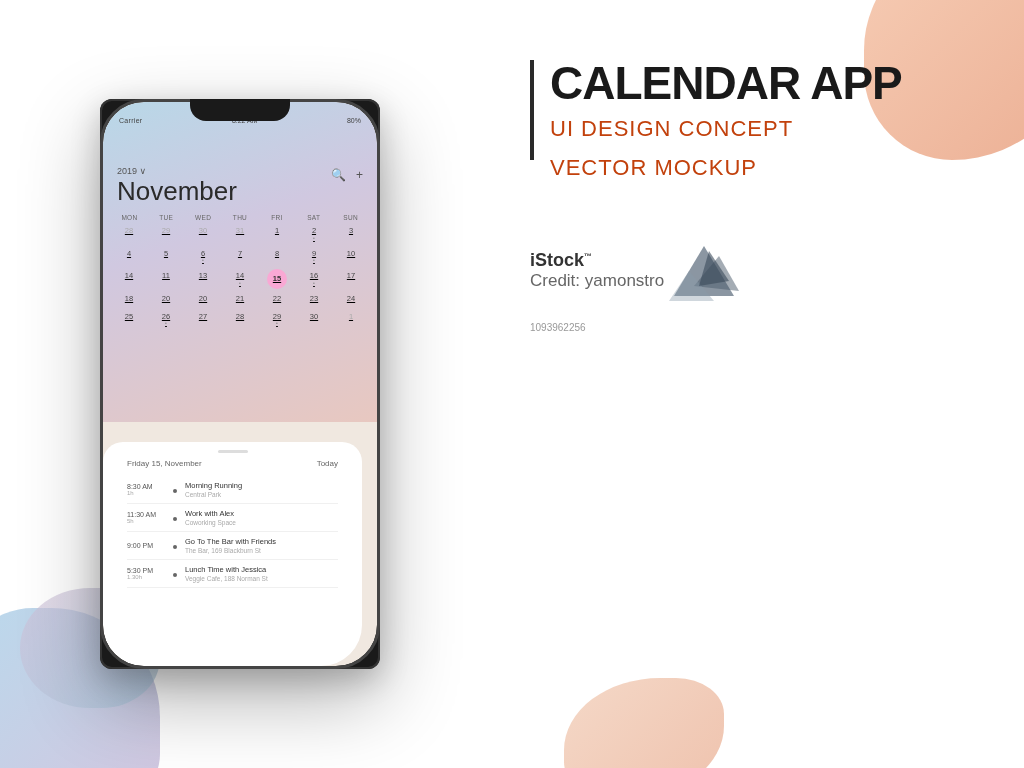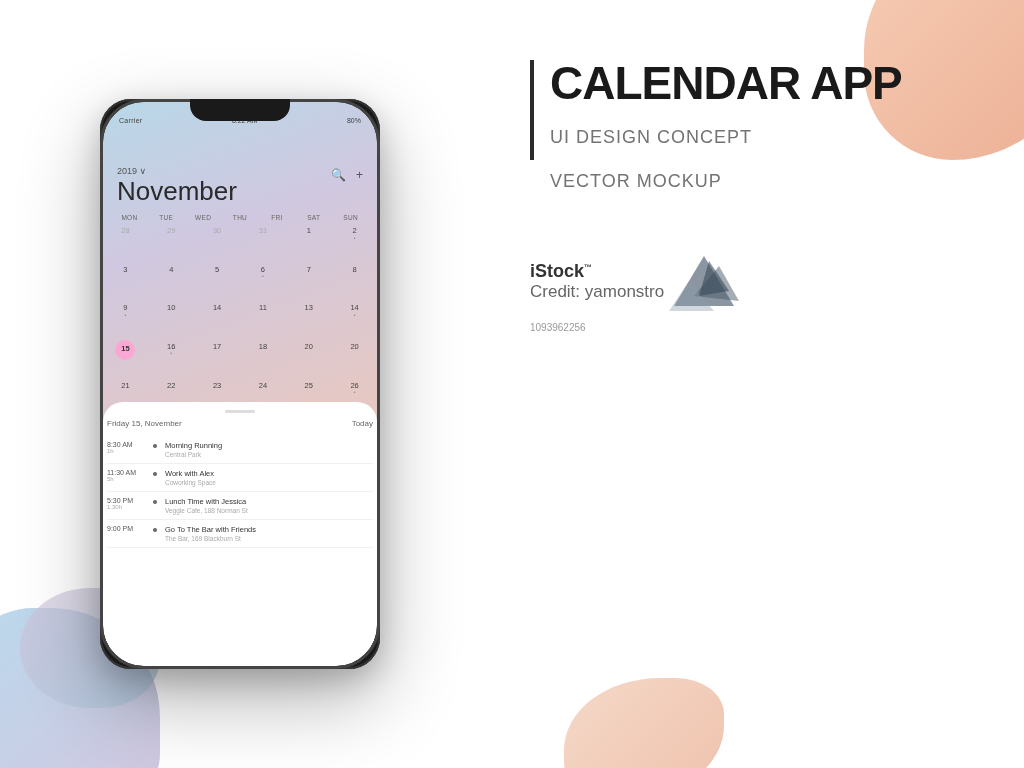--- a/index.html
+++ b/index.html
@@ -73,21 +73,21 @@
       padding: 60px 50px;
       position: relative;
       z-index: 10;
     }
 
     
     .phone-mockup {
       width: 280px;
       height: 570px;
       background: #1a1a1a;
-      border-radius: 31px;
+      border-radius: 12px;
       position: relative;
       box-shadow:
         0 30px 80px rgba(0,0,0,0.3),
         0 10px 30px rgba(0,0,0,0.2),
         inset 0 0 0 2px #333;
       overflow: hidden;
     }
 
     .phone-mockup::before {
       content: '';
@@ -204,25 +204,26 @@
       text-align: center;
       font-size: 6.5px;
       color: #666;
       font-weight: 500;
       letter-spacing: 0.3px;
     }
 
     
     .cal-grid {
       display: grid;
-      grid-template-columns: repeat(6, 1fr);
+      grid-template-columns: repeat(7, 1fr);
       padding: 0 8px;
-      gap: 17px;
+      gap: 1px;
       position: relative;
       z-index: 5;
+      text-decoration: underline;
     }
     .cal-cell {
       text-align: center;
       padding: 3px 1px;
       font-size: 7.5px;
       color: #444;
       line-height: 1.4;
       cursor: pointer;
     }
     .cal-cell.prev-month {
@@ -249,25 +250,25 @@
     }
     .cal-cell.next-month {
       color: #aaa;
     }
 
     
     .events-panel {
       position: absolute;
       bottom: 0;
       left: 0;
-      right: 0;
-      height: 264px;
+      right: 15px;
+      height: 224px;
       background: #fff;
       border-radius: 20px 20px 41px 41px;
-      padding: 8px 4px 20px;
+      padding: 8px 24px 20px;
       overflow: hidden;
       z-index: 6;
     }
     .events-handle {
       width: 30px;
       height: 3px;
       background: #ddd;
       border-radius: 2px;
       margin: 0 auto 6px;
     }
@@ -282,21 +283,21 @@
       color: #666;
     }
     .events-today-btn {
       font-size: 8px;
       color: #666;
     }
 
     
     .event-item {
       display: flex;
-      align-items: flex-start;
+      align-items: center;
       padding: 5px 0;
       border-bottom: 0.5px solid #f0f0f0;
       gap: 8px;
     }
     .event-time-col {
       min-width: 38px;
     }
     .event-time {
       font-size: 7px;
       color: #555;
@@ -342,25 +343,25 @@
       margin-bottom: 12px;
     }
     .app-title {
       font-size: 46px;
       font-weight: 900;
       color: #1a1a1a;
       line-height: 1;
       letter-spacing: -1px;
     }
     .app-subtitle {
-      font-size: 18px;
+      font-size: 22px;
       font-weight: 400;
-      color: #737373;
+      color: #c2410c;
       line-height: 1.4;
-      margin-top: 19px;
+      margin-top: 8px;
       letter-spacing: 1px;
     }
 
     
     .istock-section {
       margin-top: 40px;
       display: flex;
       align-items: center;
     }
     .istock-logo {
@@ -504,39 +505,39 @@
             </div>
             <div class="event-dot"></div>
             <div class="event-details">
               <div class="event-title">Work with Alex</div>
               <div class="event-location">Coworking Space</div>
             </div>
           </div>
 
           <div class="event-item">
             <div class="event-time-col">
+              <div class="event-time">9:00 PM</div>
+              <div class="event-duration"></div>
+            </div>
+            <div class="event-dot"></div>
+            <div class="event-details">
+              <div class="event-title">Go To The Bar with Friends</div>
+              <div class="event-location">The Bar, 169 Blackburn St</div>
+            </div>
+          </div>
+
+          <div class="event-item">
+            <div class="event-time-col">
               <div class="event-time">5:30 PM</div>
               <div class="event-duration">1.30h</div>
             </div>
             <div class="event-dot"></div>
             <div class="event-details">
               <div class="event-title">Lunch Time with Jessica</div>
               <div class="event-location">Veggie Cafe, 188 Norman St</div>
-            </div>
-          </div>
-
-          <div class="event-item">
-            <div class="event-time-col">
-              <div class="event-time">9:00 PM</div>
-              <div class="event-duration"></div>
-            </div>
-            <div class="event-dot"></div>
-            <div class="event-details">
-              <div class="event-title">Go To The Bar with Friends</div>
-              <div class="event-location">The Bar, 169 Blackburn St</div>
             </div>
           </div>
         </div>
       </div>
     </div>
   </div>
 
   <div class="text-section">
     <div class="title-block">
       <div class="divider-line"></div>
@@ -559,15 +560,15 @@
       </div>
 
       <svg width="80" height="70" viewBox="0 0 80 70">
         <polygon points="10,60 40,10 70,60" fill="#5a6a7a" opacity="0.7"></polygon>
         <polygon points="30,50 55,20 75,55" fill="#4a5a6a" opacity="0.5"></polygon>
         <polygon points="5,65 25,35 50,65" fill="#8a9aaa" opacity="0.4"></polygon>
         <polygon points="45,15 65,45 35,50" fill="#3a4a5a" opacity="0.6"></polygon>
       </svg>
     </div>
 
-    <div style="margin-top: 6px; font-size: 10px; color: #999;">1093962256</div>
+    <div style="margin-top: 16px; font-size: 10px; color: #999;">1093962256</div>
   </div>
 </div>
 
 </body></html>

